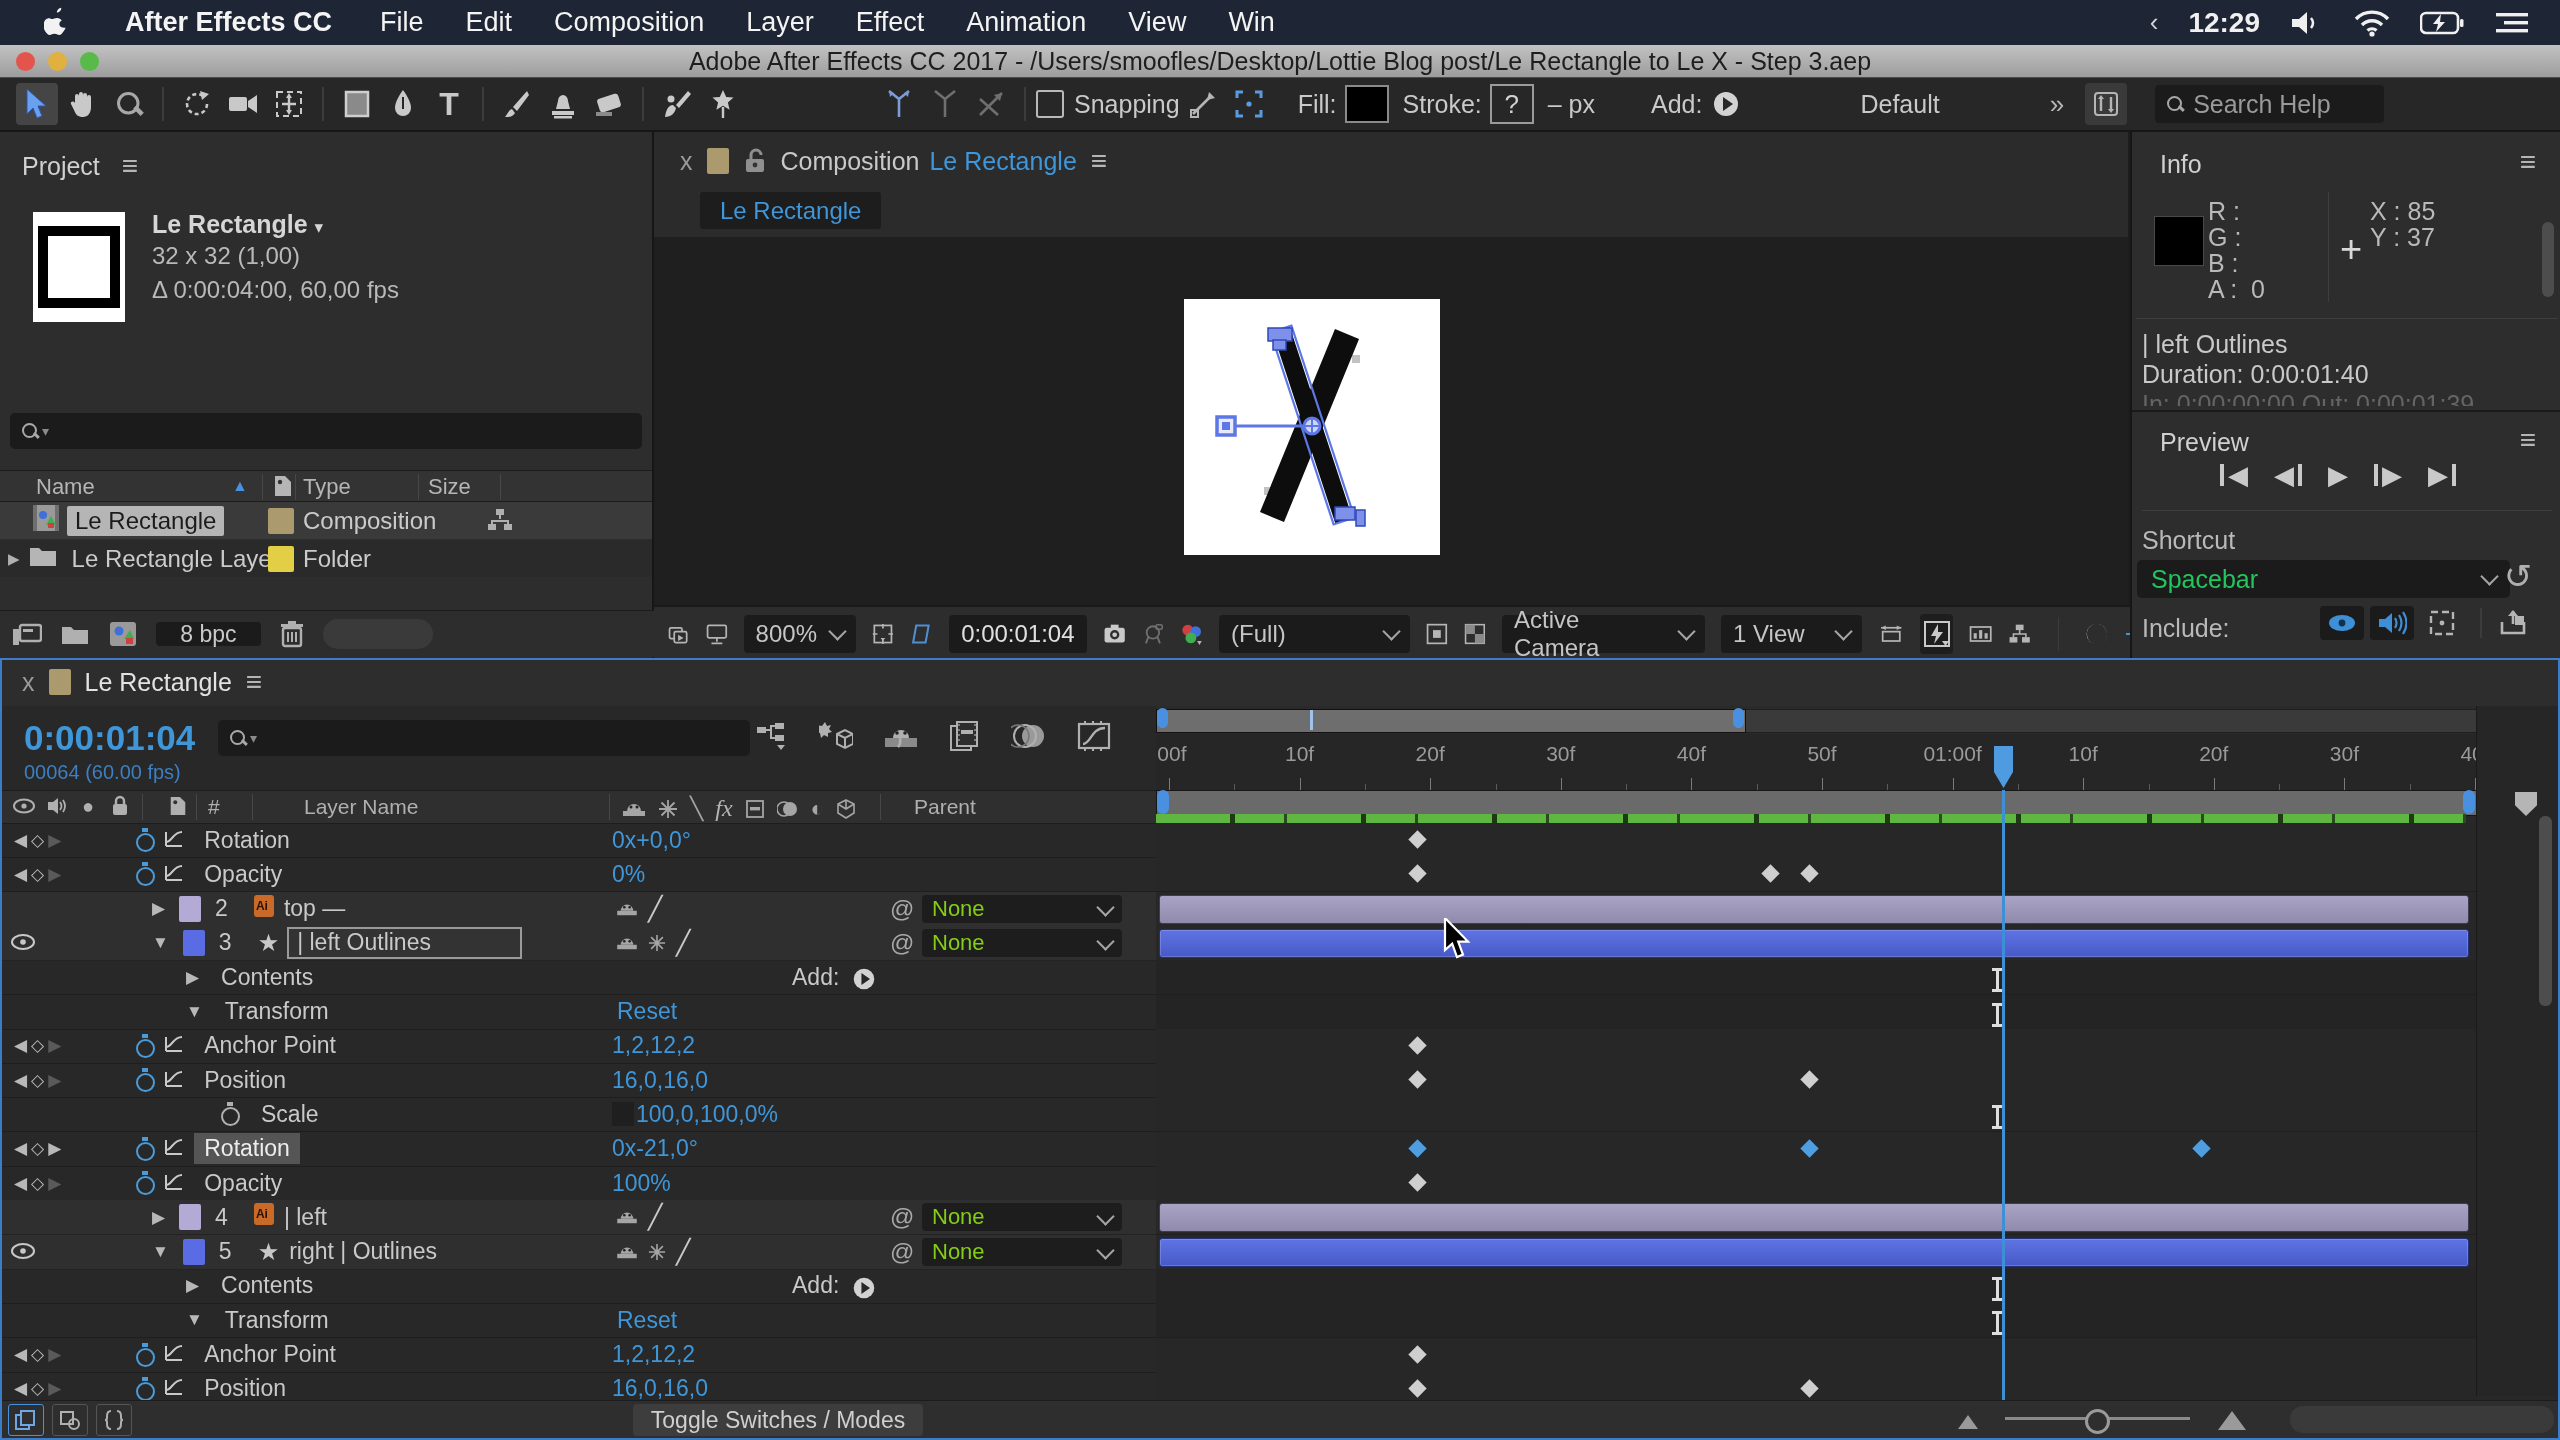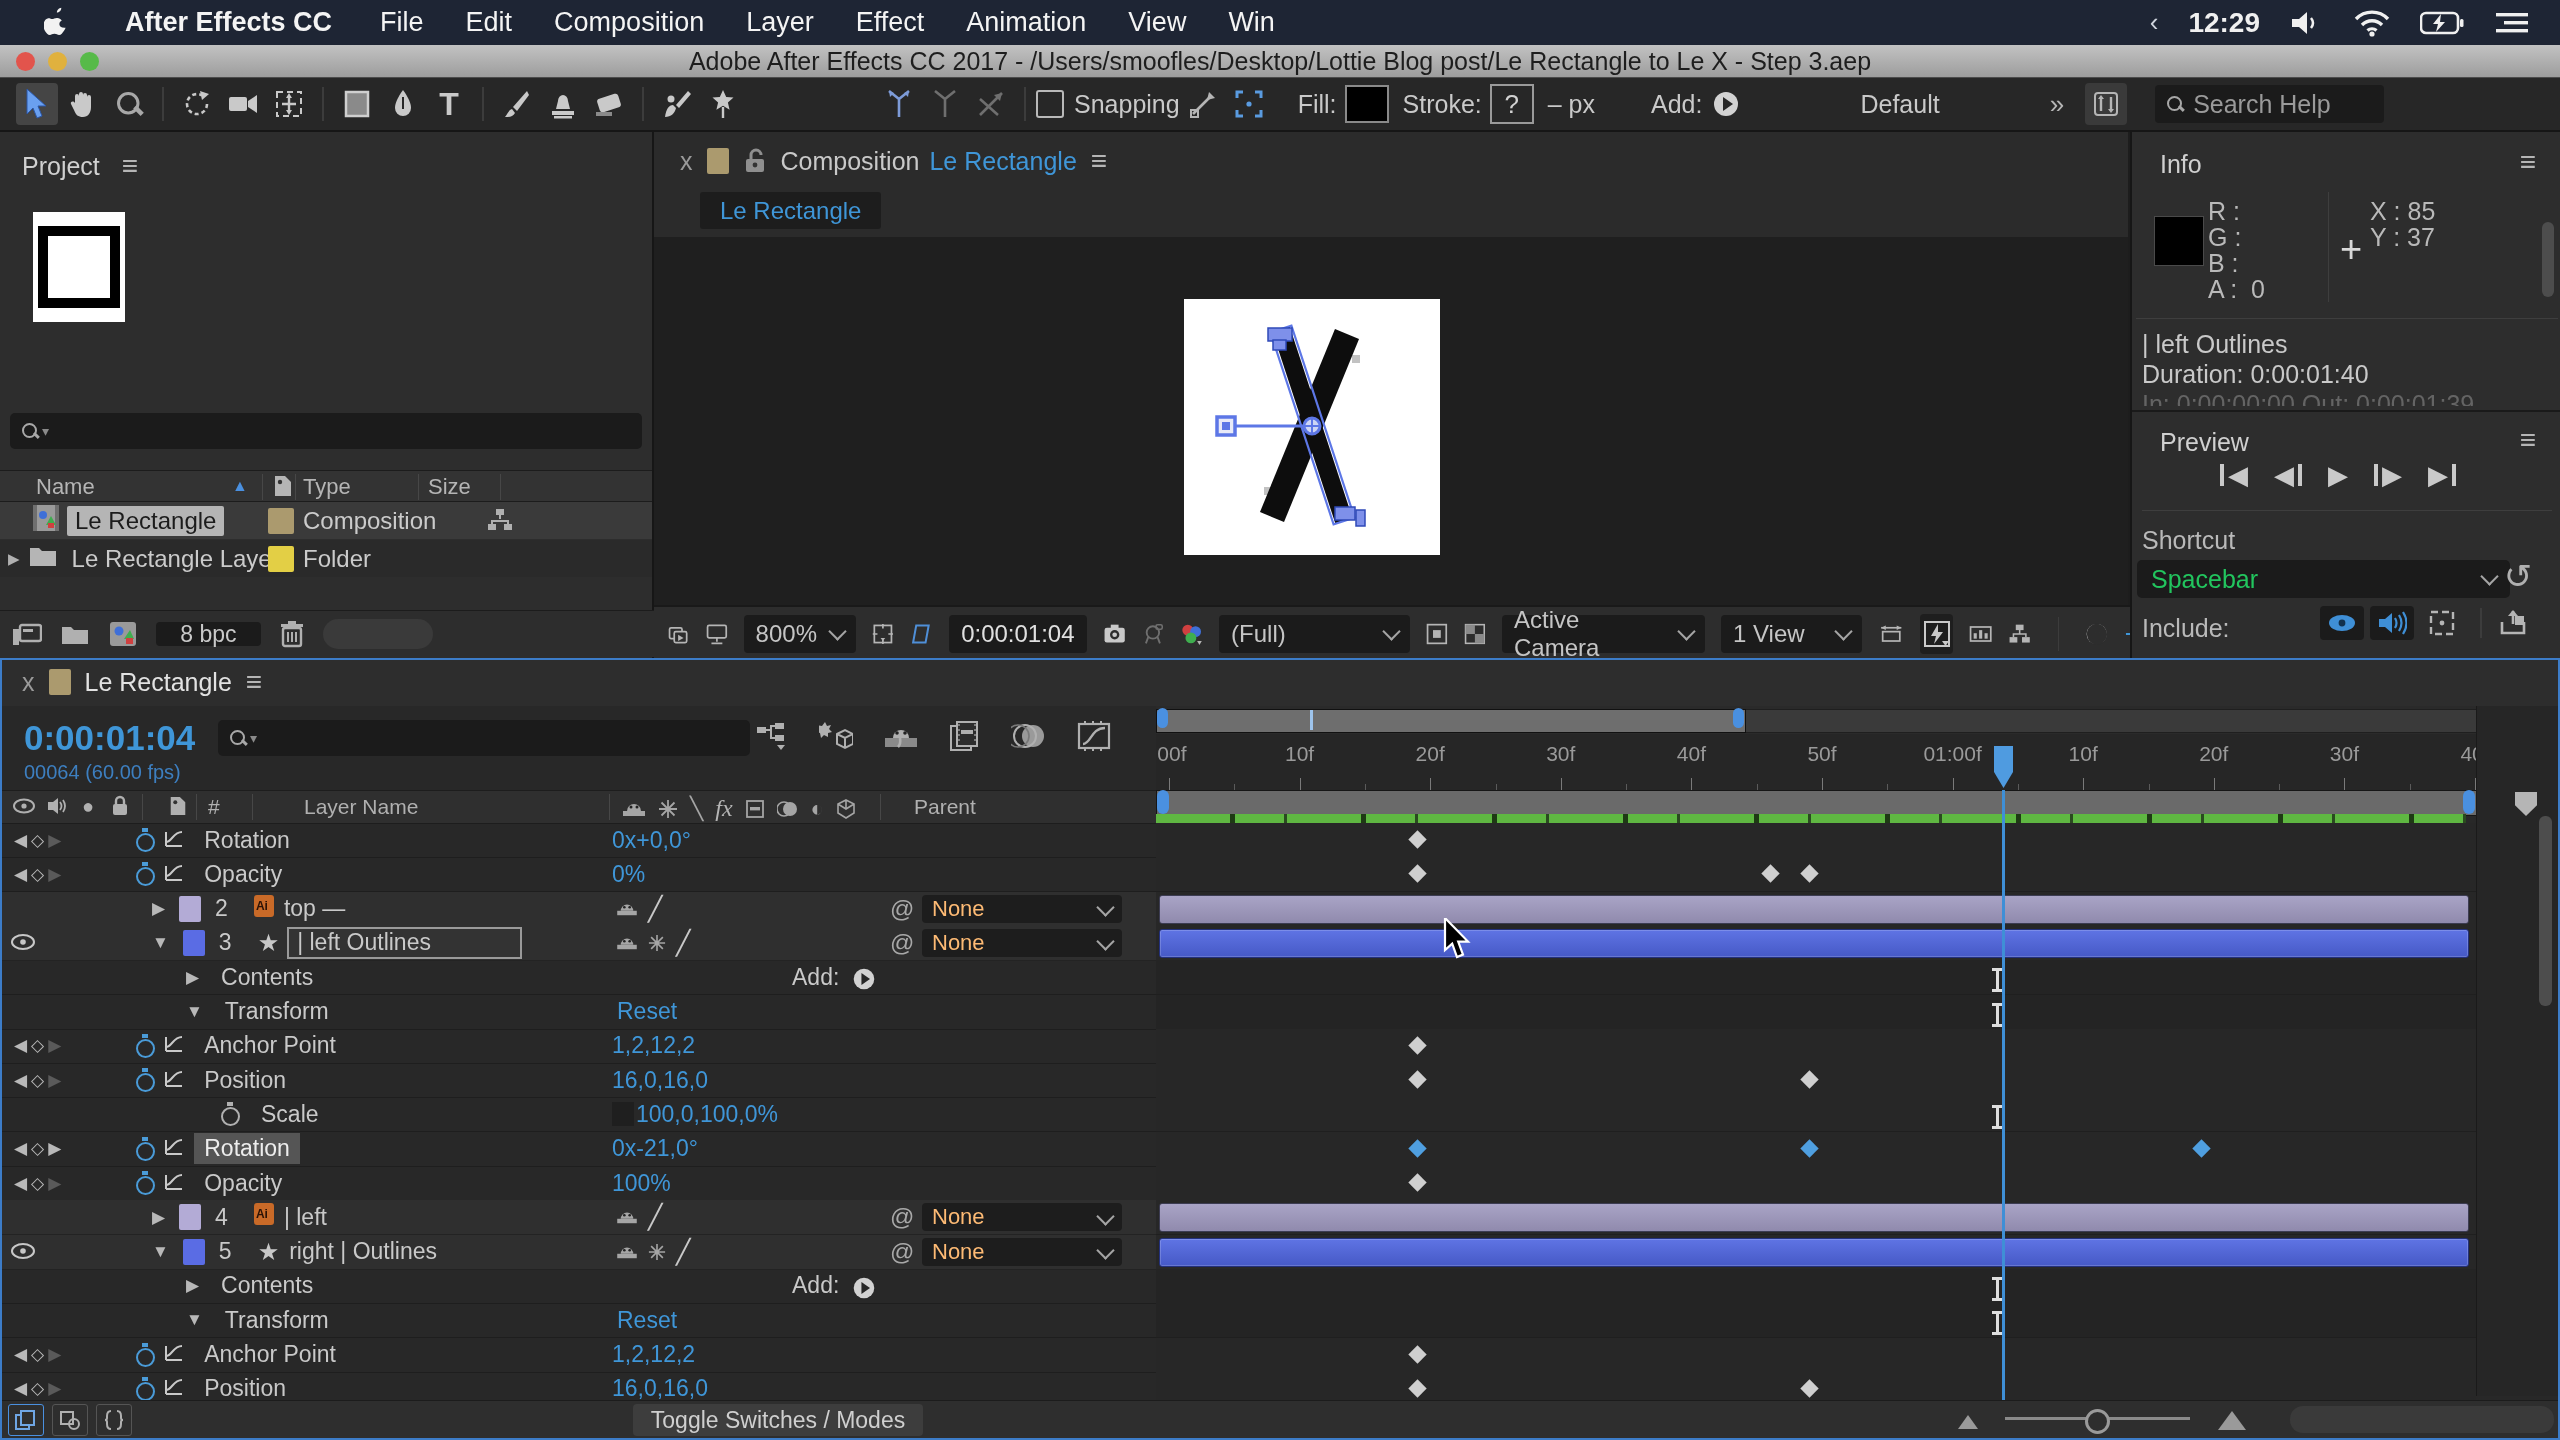--- a/index.html
+++ b/index.html
@@ -120,21 +120,21 @@
      clip-path:polygon(0 0,100% 0,100% 62%,50% 100%,0 62%);}
   .navgl{font-size:17px;letter-spacing:4px;}
   .stopw{position:relative;width:21px;height:24px;flex:0 0 auto;}
   .stopw::before{content:"";position:absolute;left:1px;top:5px;width:15px;height:15px;border:2.5px solid #4a9bd8;border-radius:50%;}
   .stopw::after{content:"";position:absolute;left:7px;top:0px;width:6px;height:4px;background:#4a9bd8;}
   .stopw.gray::before{border-color:#b0b0b0;} .stopw.gray::after{background:#b0b0b0;}
   .ai-ic{width:20px;height:22px;background:#c96a28;border-radius:3px;position:relative;flex:0 0 auto;}
   .ai-ic::after{content:"Ai";position:absolute;left:2px;top:4px;font-size:12px;color:#2a1206;font-weight:bold;}
   .name-box{border:2px solid #9a9a9a;background:#333;padding:0 8px;height:28px;display:flex;align-items:center;width:215px;}
   .sel-chip{background:#555;color:#ededed;}
-  .parent-dd{position:absolute;left:922px;width:180px;height:28px;background:#1d1d1d;border-radius:4px;display:flex;align-items:center;justify-content:space-between;padding:0 10px;font-size:22px;color:#fdba74;}
+  .parent-dd{position:absolute;left:922px;width:180px;height:28px;background:#1d1d1d;border-radius:4px;display:flex;align-items:center;justify-content:space-between;padding:0 10px;font-size:22px;color:#84cc16;}
   #tl-gutter{position:absolute;left:2476px;top:48px;width:84px;height:690px;background:#262626;border-left:1px solid #1a1a1a;}
   #vscroll{position:absolute;left:62px;top:110px;width:13px;height:190px;background:#4d4d4d;border-radius:6px;}
   #marker-pent{position:absolute;left:38px;top:86px;width:22px;height:24px;background:#b5b5b5;clip-path:polygon(0 0,100% 0,100% 55%,50% 100%,0 55%);}
   
   #tl-bottom{position:absolute;left:0;top:742px;width:2560px;height:38px;background:#2e2e2e;border-top:1px solid #1c1c1c;display:flex;align-items:center;}
   #toggle-pill{position:absolute;left:633px;width:290px;height:32px;background:#3d3d3d;border-radius:4px;display:flex;align-items:center;justify-content:center;font-size:23px;color:#cfcfcf;}
   .mtn{width:0;height:0;border-left:10px solid transparent;border-right:10px solid transparent;border-bottom:14px solid #9a9a9a;}
   .mtn.big{border-left-width:14px;border-right-width:14px;border-bottom-width:19px;}
   #zoom-slider{position:absolute;left:2005px;top:16px;width:185px;height:3px;background:#8a8a8a;}
   #zoom-knob{position:absolute;left:80px;top:-8px;width:19px;height:19px;border:3px solid #9a9a9a;border-radius:50%;background:#2e2e2e;}
@@ -351,20 +351,25 @@
   <div id="main" class="abs">
 
     <div id="project" class="panel">
       <div class="abs" style="left:22px;top:18px;display:flex;gap:22px;align-items:center">
         <span class="ptitle">Project</span>
         <span class="hamb">≡</span>
       </div>
       <div id="proj-thumb">
           <div class="sq"></div>
         </div>
+      <div class="abs" style="left:152px;top:78px">
+        <div style="font-size:25px;color:#d6d6d6;font-weight:bold"><span>Le Rectangle</span> <span style="font-size:17px">▾</span></div>
+        <div class="meta">32 x 32 (1,00)</div>
+        <div class="meta">Δ 0:00:04:00, 60,00 fps</div>
+      </div>
       <div id="proj-search">
         <span class="mag"></span>
           <span style="color:#8a8a8a;font-size:14px">▾</span>
       </div>
       <div id="proj-head">
         <span class="abs" style="left:36px;top:3px">Name</span>
         <span class="abs" style="left:232px;top:6px;color:#4a90e0;font-size:16px">▲</span>
         <svg class="abs" style="left:272px;top:3px" width="22" height="24" viewBox="0 0 22 24">
             <path d="M3 2 h10 l6 6 v14 H3z" fill="#b5b5b5"></path>
             <circle cx="8" cy="8" r="2.2" fill="#333"></circle>

